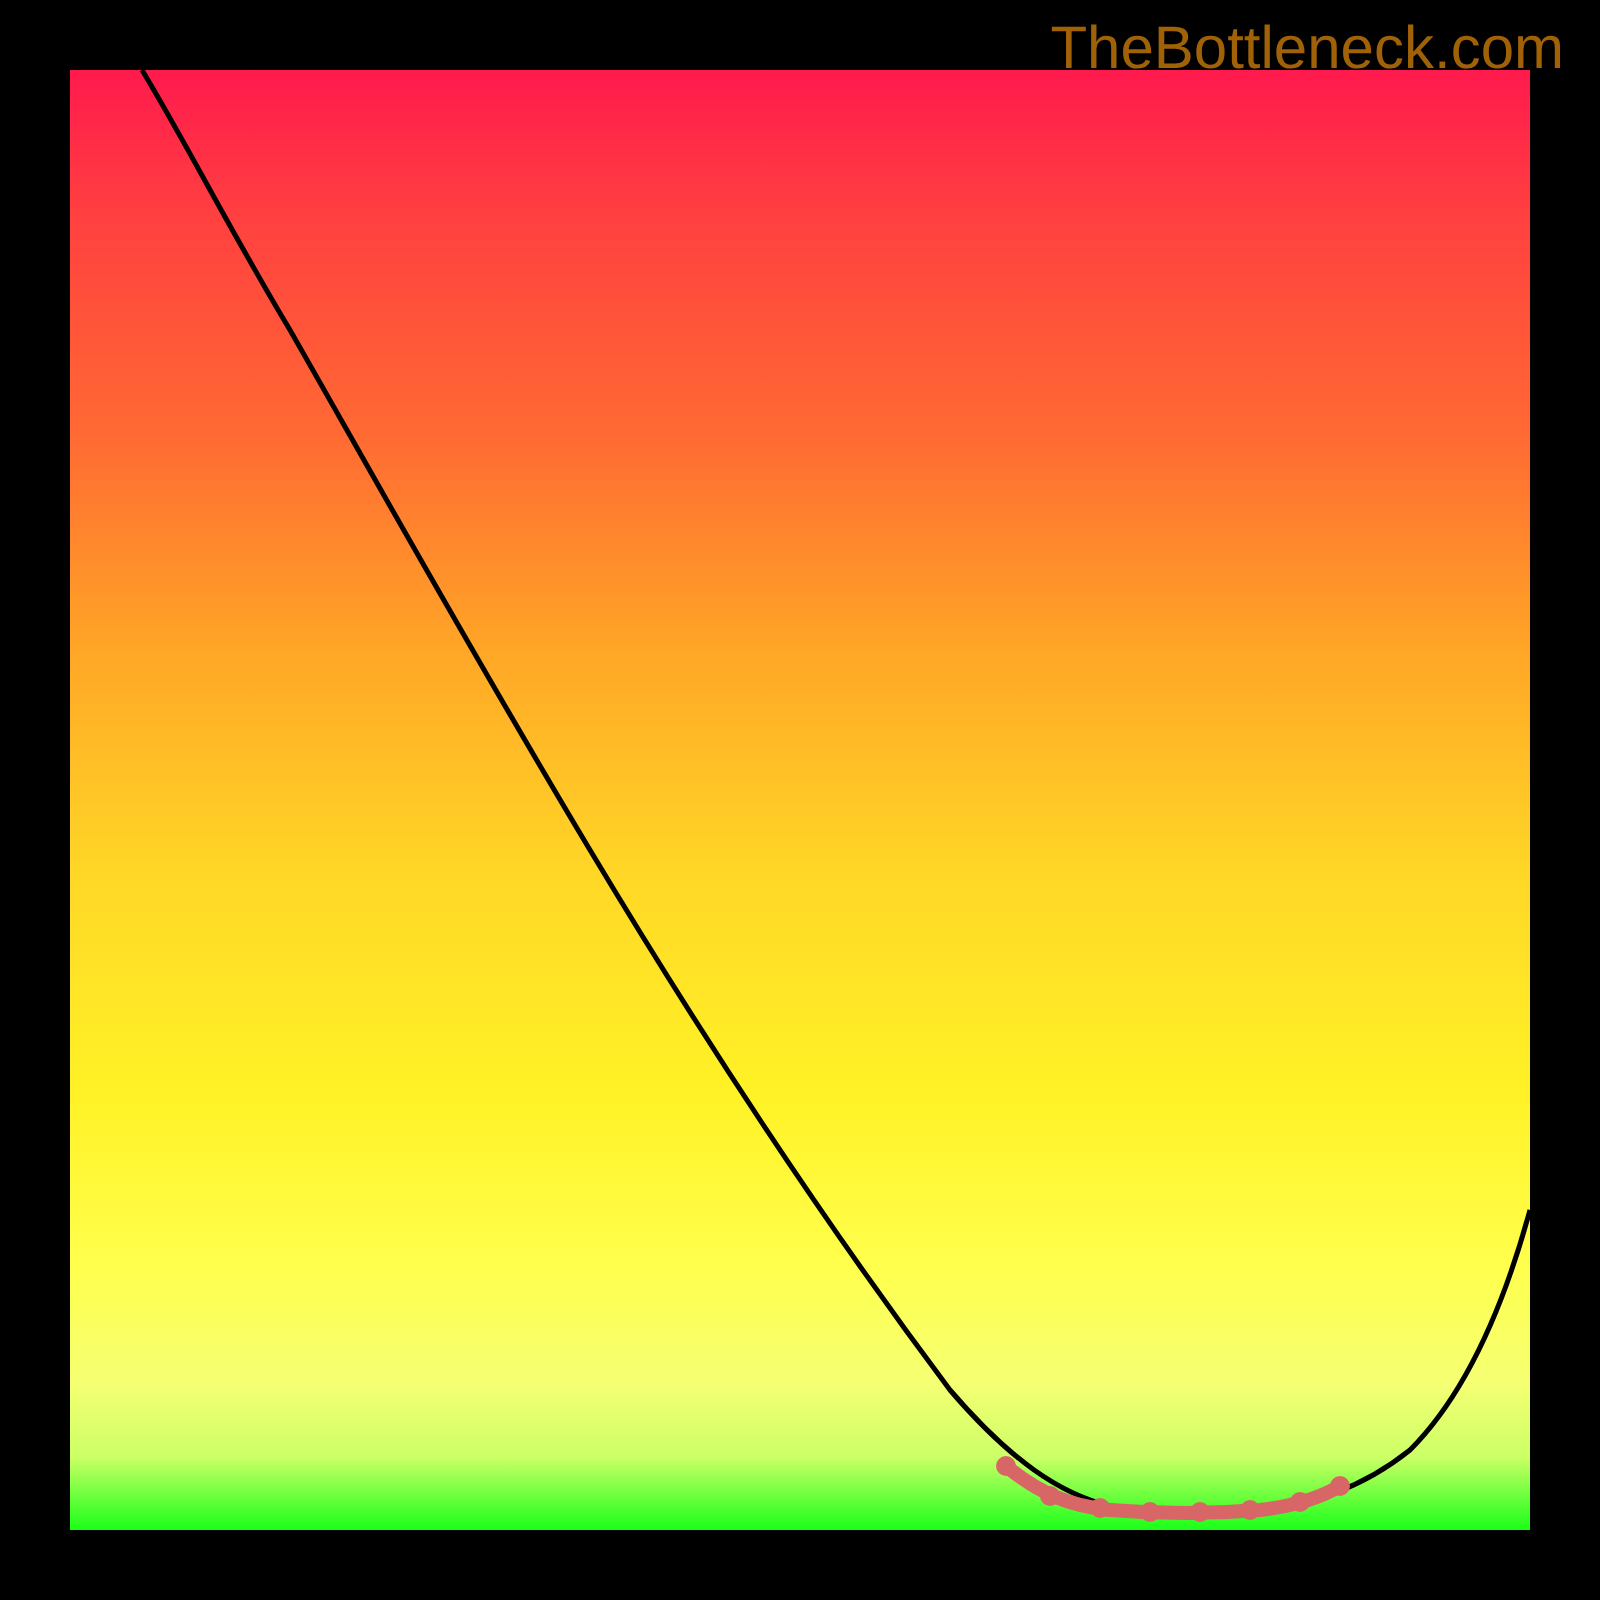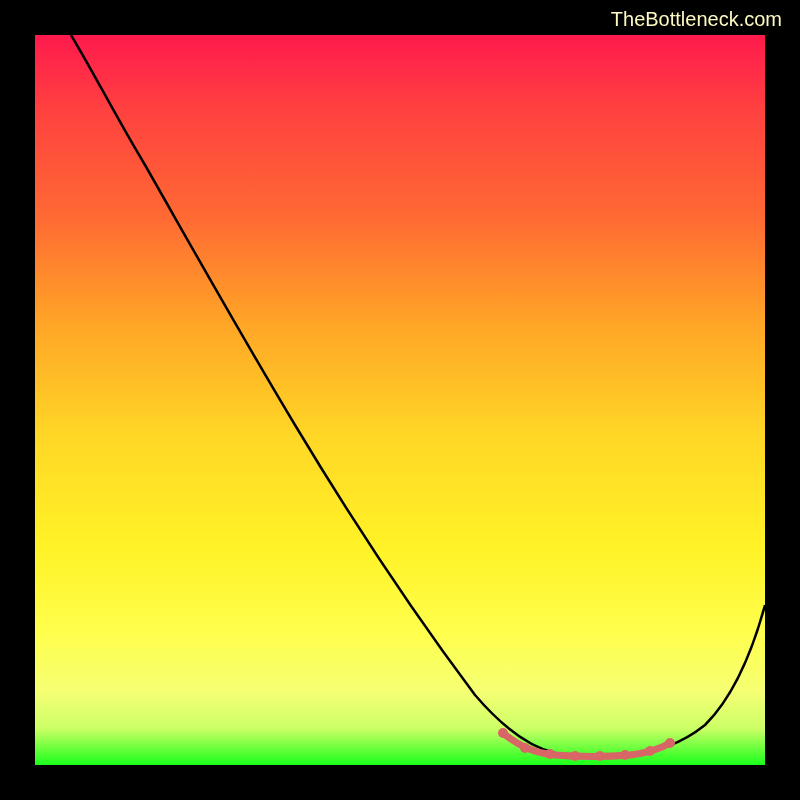--- a/index.html
+++ b/index.html
@@ -1,17 +1,17 @@
 <!DOCTYPE html>
 <html><head>
 <meta charset="utf-8">
 <style>
   * { margin: 0; padding: 0; box-sizing: border-box; }
   body { width: 800px; height: 800px; background: #000; position: relative; font-family: Arial, sans-serif; }
-  .watermark { position: absolute; top: 8px; right: 18px; color: #fef9c3; font-size: 20px; font-weight: 500; z-index: 10; }
+  .watermark { position: absolute; top: 8px; right: 18px; color: #a16207; font-size: 30px; font-weight: 500; z-index: 10; }
   .plot-area { position: absolute; left: 35px; top: 35px; width: 730px; height: 730px; background: linear-gradient(to bottom, #ff1a4d 0%, #ff4040 10%, #ff6a33 25%, #ffa726 40%, #ffd726 55%, #fff226 70%, #ffff4d 82%, #f5ff73 90%, #ccff66 95%, #1aff1a 100%); }
   svg.curve { position: absolute; left: 35px; top: 35px; width: 730px; height: 730px; z-index: 5; }
   svg.red-curve { position: absolute; left: 35px; top: 35px; width: 730px; height: 730px; z-index: 6; }
 </style>
 </head>
 <body>
 
 <div class="watermark">TheBottleneck.com</div>
 
 <div class="plot-area"></div>

